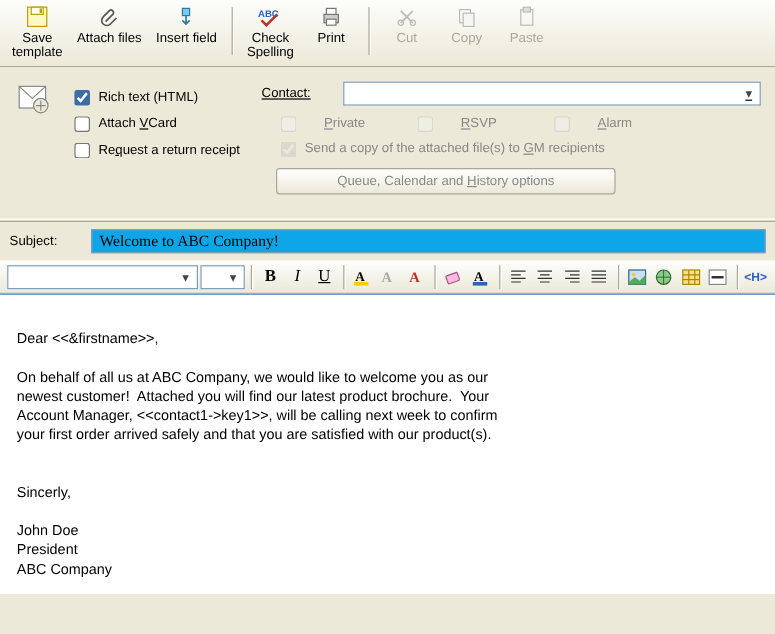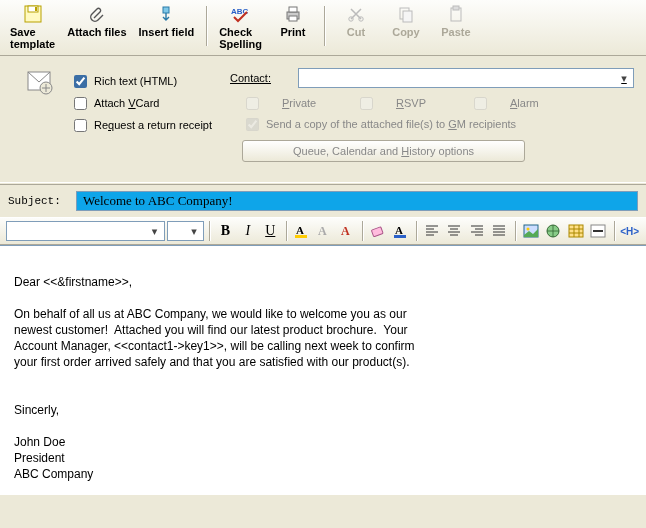--- a/index.html
+++ b/index.html
@@ -27,33 +27,32 @@
     align-items: center;
     justify-content: flex-start;
     padding: 2px 6px 2px 6px;
     min-width: 50px;
     height: 52px;
     color: #000;
     cursor: default;
   }
   .tbtn.disabled { color: #aca899; }
   .tbtn .ticon { width: 20px; height: 20px; margin-bottom: 2px; display:flex; align-items:center; justify-content:center;}
-  .tbtn .tlabel { text-align: left; line-height: 12px; font-weight: bold; }
+  .tbtn .tlabel { text-align: center; line-height: 12px; }
   .tsep {
     width: 1px;
     background: #aca899;
     margin: 4px 6px 8px 6px;
     height: 40px;
     box-shadow: 1px 0 0 #fff;
   }
   .panelrow {
     display: flex;
     padding: 10px 8px 20px 8px;
     background: #ece9d8;
-    margin-left: 12px;
   }
   .panel-left-icon {
     width: 50px;
     padding-top: 4px;
     padding-left: 6px;
   }
   .panel-checks {
     width: 160px;
     padding-top: 4px;
   }
@@ -106,21 +105,21 @@
     color: #888;
   }
   .hr { height:3px; background:#ece9d8; border-top:1px solid #fff; border-bottom:1px solid #aca899;}
   .subject-row {
     display:flex;
     align-items:center;
     padding: 6px 8px;
     gap: 8px;
     background:#ece9d8;
   }
-  .subject-row .slabel { width: 60px; font-family: Liberation Mono, monospace; }
+  .subject-row .slabel { width: 60px; }
   .subject-row .sinput {
     flex:1;
     height: 20px;
     background:#0ea5e9;
     border:1px solid #7f9db9;
     padding: 2px 6px;
     font-family: Liberation Serif, serif;
     font-size: 13px;
   }
   .format-toolbar {

